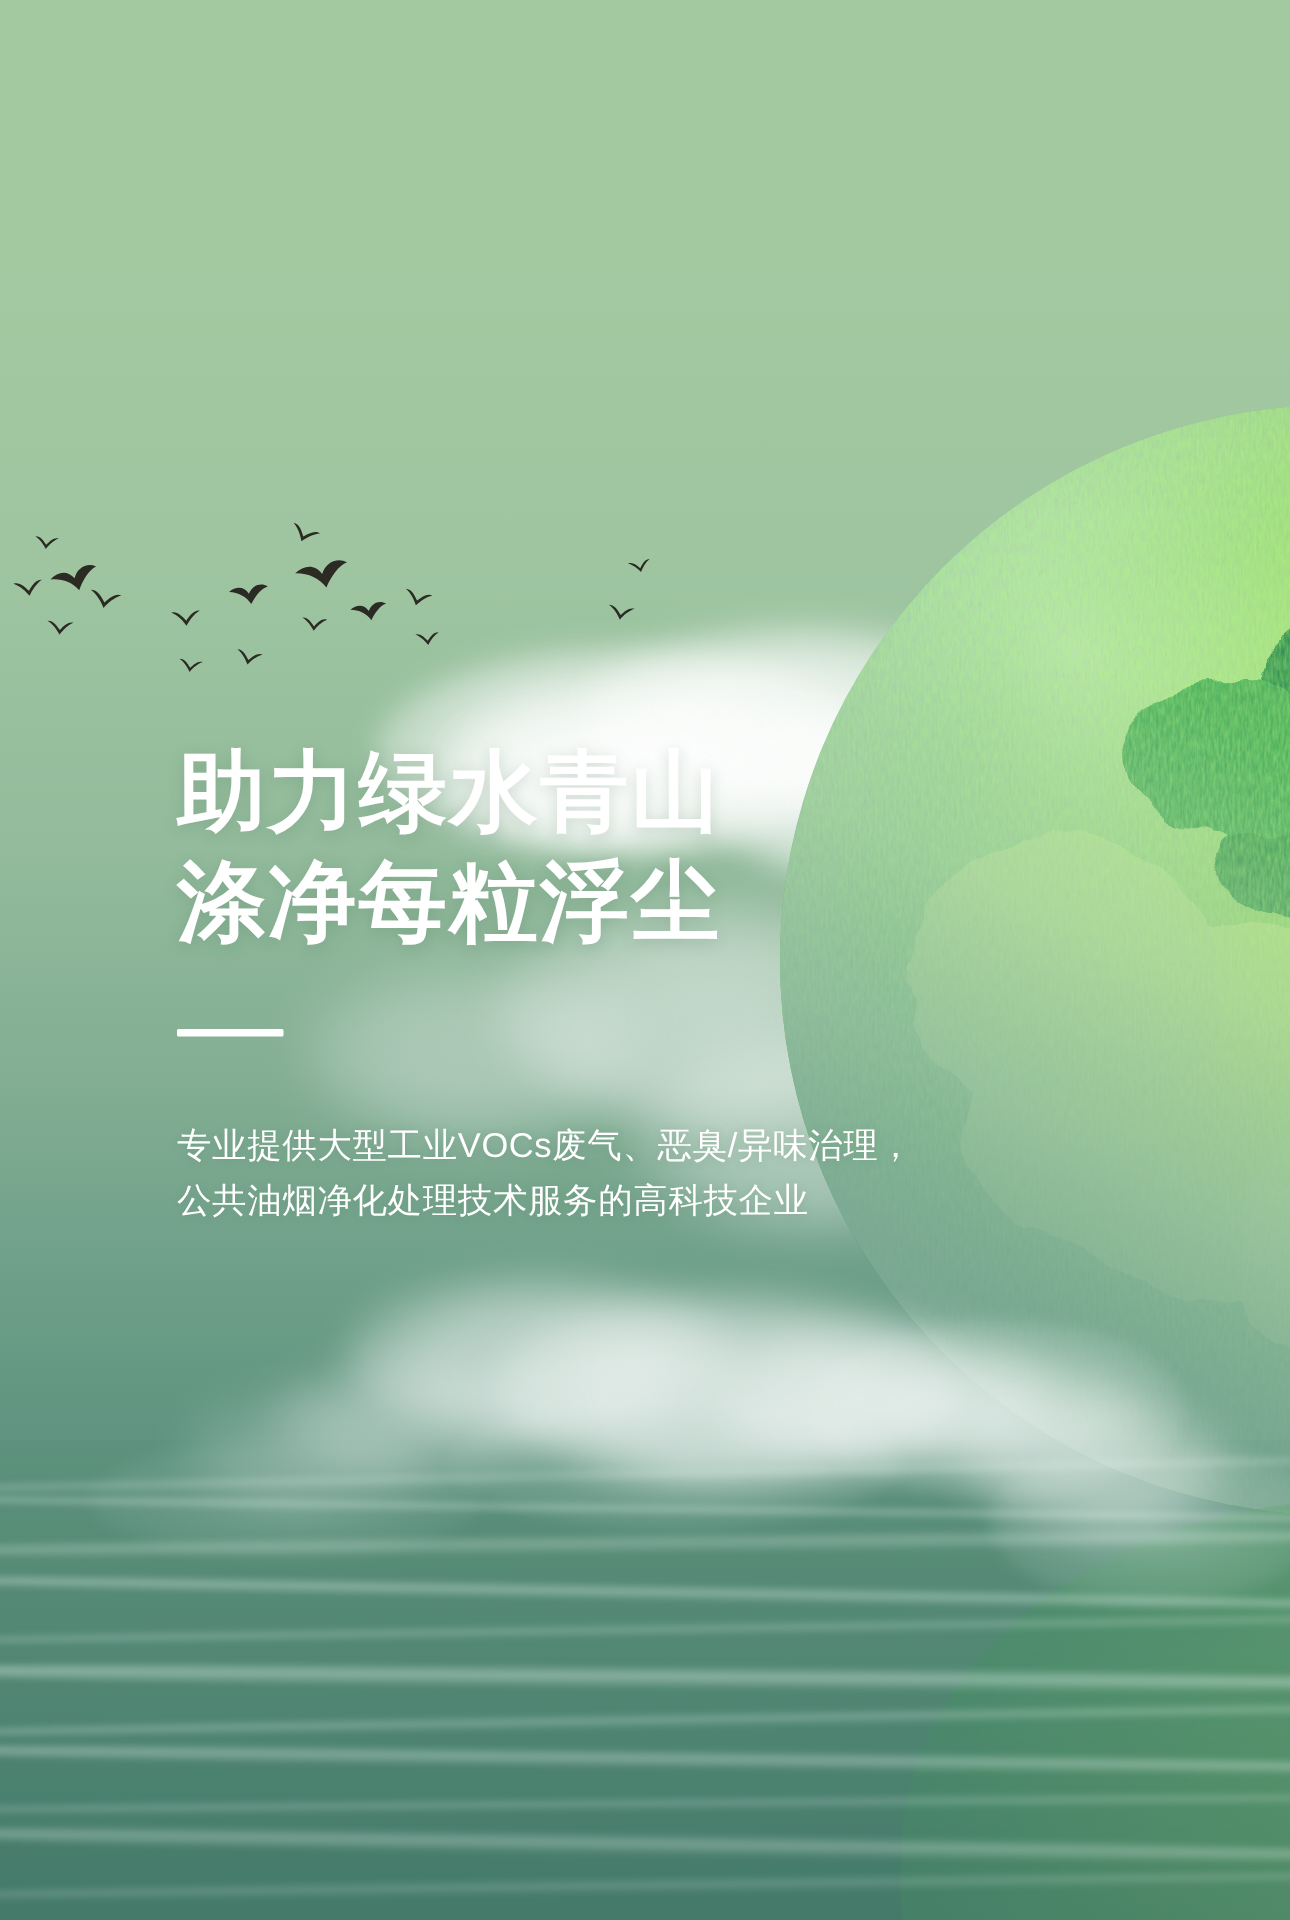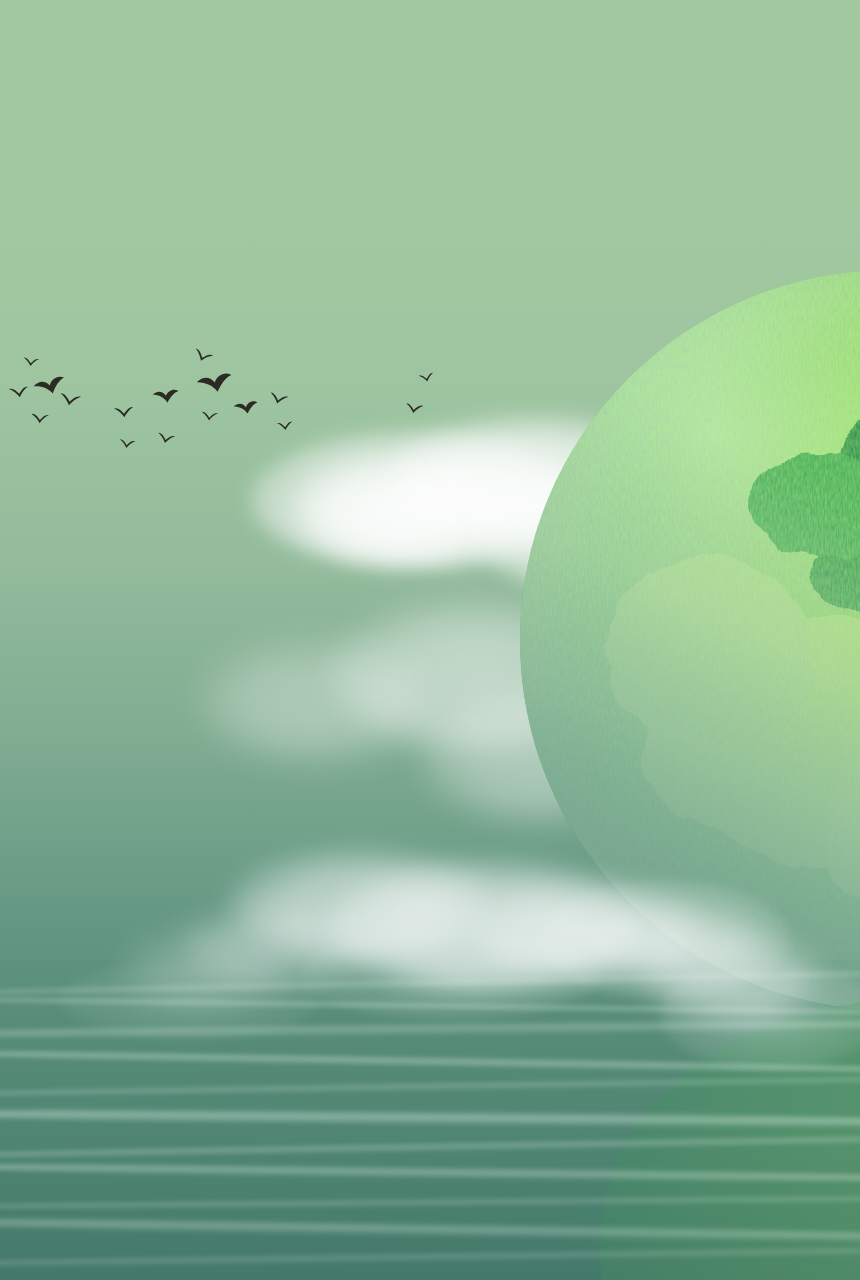--- a/index.html
+++ b/index.html
@@ -340,14 +340,21 @@
         <path d="M2,4 C8,3 12,8 16,13 C20,8 24,3 30,4 C24,7 19,13 16,18 C13,13 8,7 2,4 Z" fill="#2b2b24"></path>
       </svg>
       <svg class="bird" viewBox="0 0 32 20" style="left: 404px; top: 402px; width: 20px; height: 12.4px; transform: rotate(9deg);">
         <path d="M2,4 C8,3 12,8 16,13 C20,8 24,3 30,4 C24,7 19,13 16,18 C13,13 8,7 2,4 Z" fill="#2b2b24"></path>
       </svg>
       <svg class="bird" viewBox="0 0 32 20" style="left: 418px; top: 372px; width: 17px; height: 10.54px; transform: rotate(-12deg);">
         <path d="M2,4 C8,3 12,8 16,13 C20,8 24,3 30,4 C24,7 19,13 16,18 C13,13 8,7 2,4 Z" fill="#2b2b24"></path>
       </svg>
     </div>
 
+  <div class="content">
+    <div class="headline">助力绿水青山</div>
+    <div class="headline">涤净每粒浮尘</div>
+    <div class="divider"></div>
+    <div class="subtitle">专业提供大型工业VOCs废气、恶臭/异味治理，</div>
+    <div class="subtitle" style="margin-top:0">公共油烟净化处理技术服务的高科技企业</div>
+  </div>
 
 </div>
 
 </body></html>

